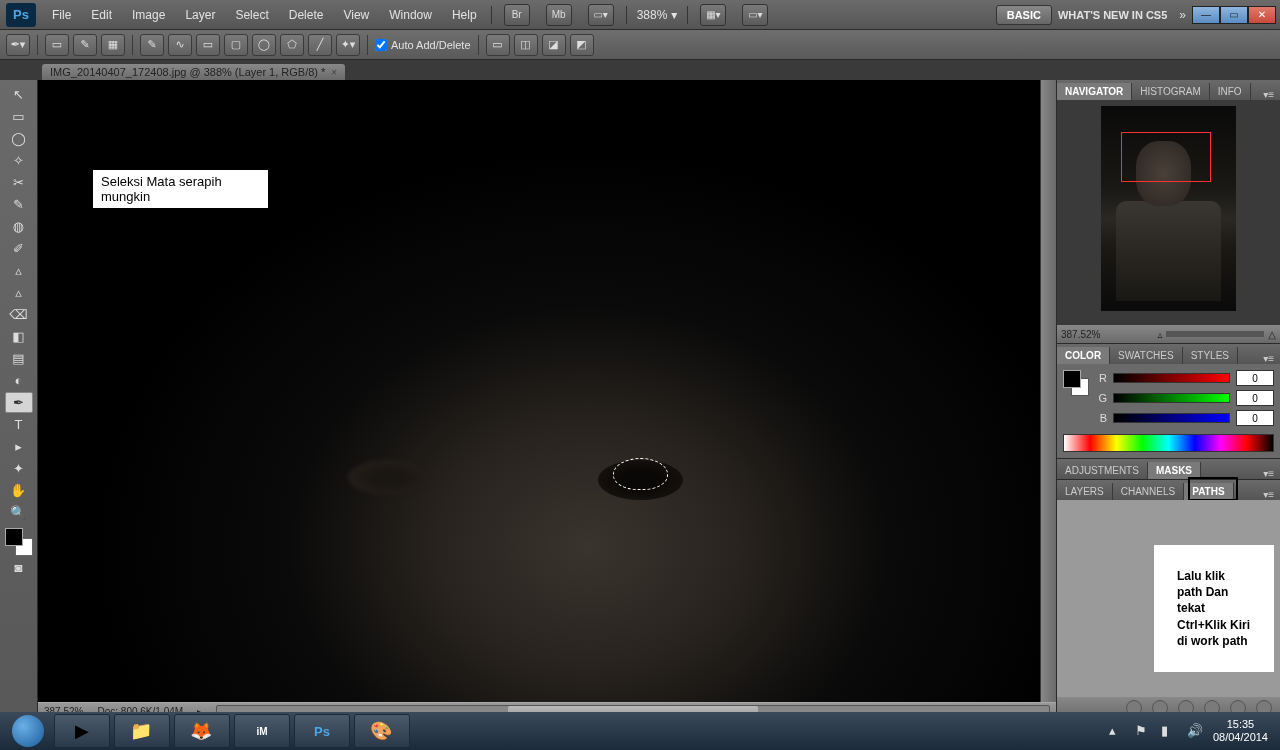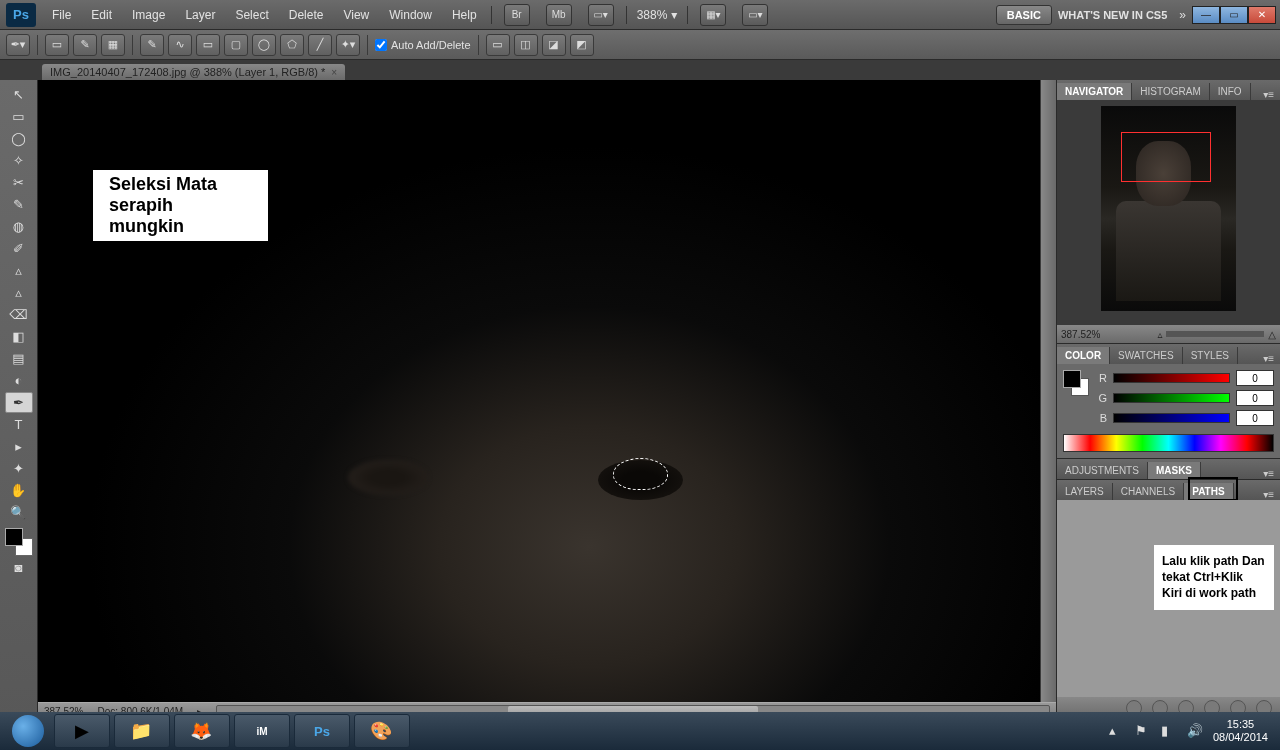--- a/index.html
+++ b/index.html
@@ -45,21 +45,21 @@
 .fg-color{position:absolute;top:0;left:0;width:18px;height:18px;background:#000;border:1px solid #aaa;}
 .bg-color{position:absolute;bottom:0;right:0;width:18px;height:18px;background:#fff;border:1px solid #666;}
 
 
 .canvas-wrap{flex:1;background:#535353;position:relative;display:flex;flex-direction:column;}
 .canvas{flex:1;background:#000;position:relative;overflow:hidden;}
 .face-img{position:absolute;left:0;top:0;right:0;bottom:0;background:radial-gradient(ellipse 500px 400px at 55% 75%, #3a342e 0%, #28231e 30%, #0a0a0a 60%, #000 100%);}
 .eye-left{position:absolute;left:310px;top:380px;width:80px;height:35px;background:radial-gradient(ellipse,#1a1612 30%,#2a2420 100%);border-radius:50%;filter:blur(2px);}
 .eye-right{position:absolute;left:560px;top:380px;width:85px;height:40px;background:radial-gradient(ellipse,#0a0806 30%,#1a1612 100%);border-radius:50%;}
 .selection-ants{position:absolute;left:575px;top:378px;width:55px;height:32px;border:1.5px dashed #fff;border-radius:50% 50% 45% 45%;}
-.annotation1{position:absolute;left:55px;top:90px;background:#fff;color:#000;font-size:18px;font-weight:bold;padding:4px 16px;width:175px;}
+.annotation1{position:absolute;left:55px;top:90px;background:#fff;color:#000;font-size:13px;font-weight:normal;padding:4px 8px;width:175px;}
 .vscroll{width:16px;background:linear-gradient(90deg,#888,#6a6a6a);border-left:1px solid #3a3a3a;}
 
 
 .status-bar{height:18px;background:linear-gradient(#999,#7a7a7a);display:flex;align-items:center;font-size:10px;color:#222;padding:0 6px;gap:14px;border-top:1px solid #aaa;}
 .hscroll{flex:1;height:14px;background:#888;border:1px solid #555;position:relative;border-radius:2px;}
 .hscroll-thumb{position:absolute;left:35%;width:30%;height:100%;background:linear-gradient(#bbb,#999);border-radius:2px;}
 
 
 .right-panels{width:224px;background:#535353;display:flex;flex-direction:column;border-left:1px solid #2a2a2a;}
 .panel{border-bottom:1px solid #2a2a2a;}
@@ -89,21 +89,21 @@
 .slider-b{background:linear-gradient(90deg,#000,#00f);}
 .color-val{width:38px;height:16px;background:#fff;color:#000;font-size:10px;text-align:center;border:1px solid #333;}
 .color-spectrum{height:18px;margin-top:4px;background:linear-gradient(90deg,#fff,#f00,#ff0,#0f0,#0ff,#00f,#f0f,#f00,#000);border:1px solid #333;}
 
 
 .paths-tabs{position:relative;}
 .paths-highlight{position:absolute;right:42px;top:-3px;width:50px;height:24px;border:2.5px solid #000;pointer-events:none;}
 .paths-body{flex:1;background:#9a9a9a;min-height:170px;position:relative;}
 .path-item{height:24px;background:#bababa;border-bottom:1px solid #888;display:flex;align-items:center;gap:8px;padding:0 6px;font-size:10px;font-style:italic;color:#333;}
 .path-thumb{width:22px;height:18px;background:#ddd;border:1px solid #777;}
-.annotation2{position:absolute;right:6px;top:45px;width:120px;background:#fff;color:#000;font-size:12px;font-weight:bold;padding:8px;line-height:1.35;}
+.annotation2{position:absolute;right:6px;top:45px;width:120px;background:#fff;color:#000;font-size:12px;font-weight:bold;padding:23px;line-height:1.35;}
 .paths-footer{height:22px;background:linear-gradient(#888,#6a6a6a);display:flex;align-items:center;justify-content:flex-end;gap:10px;padding:0 8px;}
 .pf-icon{width:16px;height:16px;border:1px solid #555;border-radius:50%;background:#7a7a7a;}
 
 
 .taskbar{position:absolute;bottom:0;left:0;right:0;height:38px;background:linear-gradient(#3a4a5a,#1a2a3a);display:flex;align-items:center;padding:0 4px;}
 .start-btn{width:48px;height:34px;display:flex;align-items:center;justify-content:center;}
 .win-orb{width:32px;height:32px;border-radius:50%;background:radial-gradient(circle at 35% 35%,#6ab0e8,#1a5a9a);position:relative;}
 .task-item{width:56px;height:34px;margin:0 2px;background:linear-gradient(#4a5a6a,#2a3a4a);border:1px solid #1a2a3a;border-radius:3px;display:flex;align-items:center;justify-content:center;font-size:18px;}
 .task-right{margin-left:auto;display:flex;align-items:center;gap:10px;color:#fff;font-size:11px;padding-right:8px;}
 .tray-icon{width:16px;height:16px;color:#ddd;font-size:13px;}

